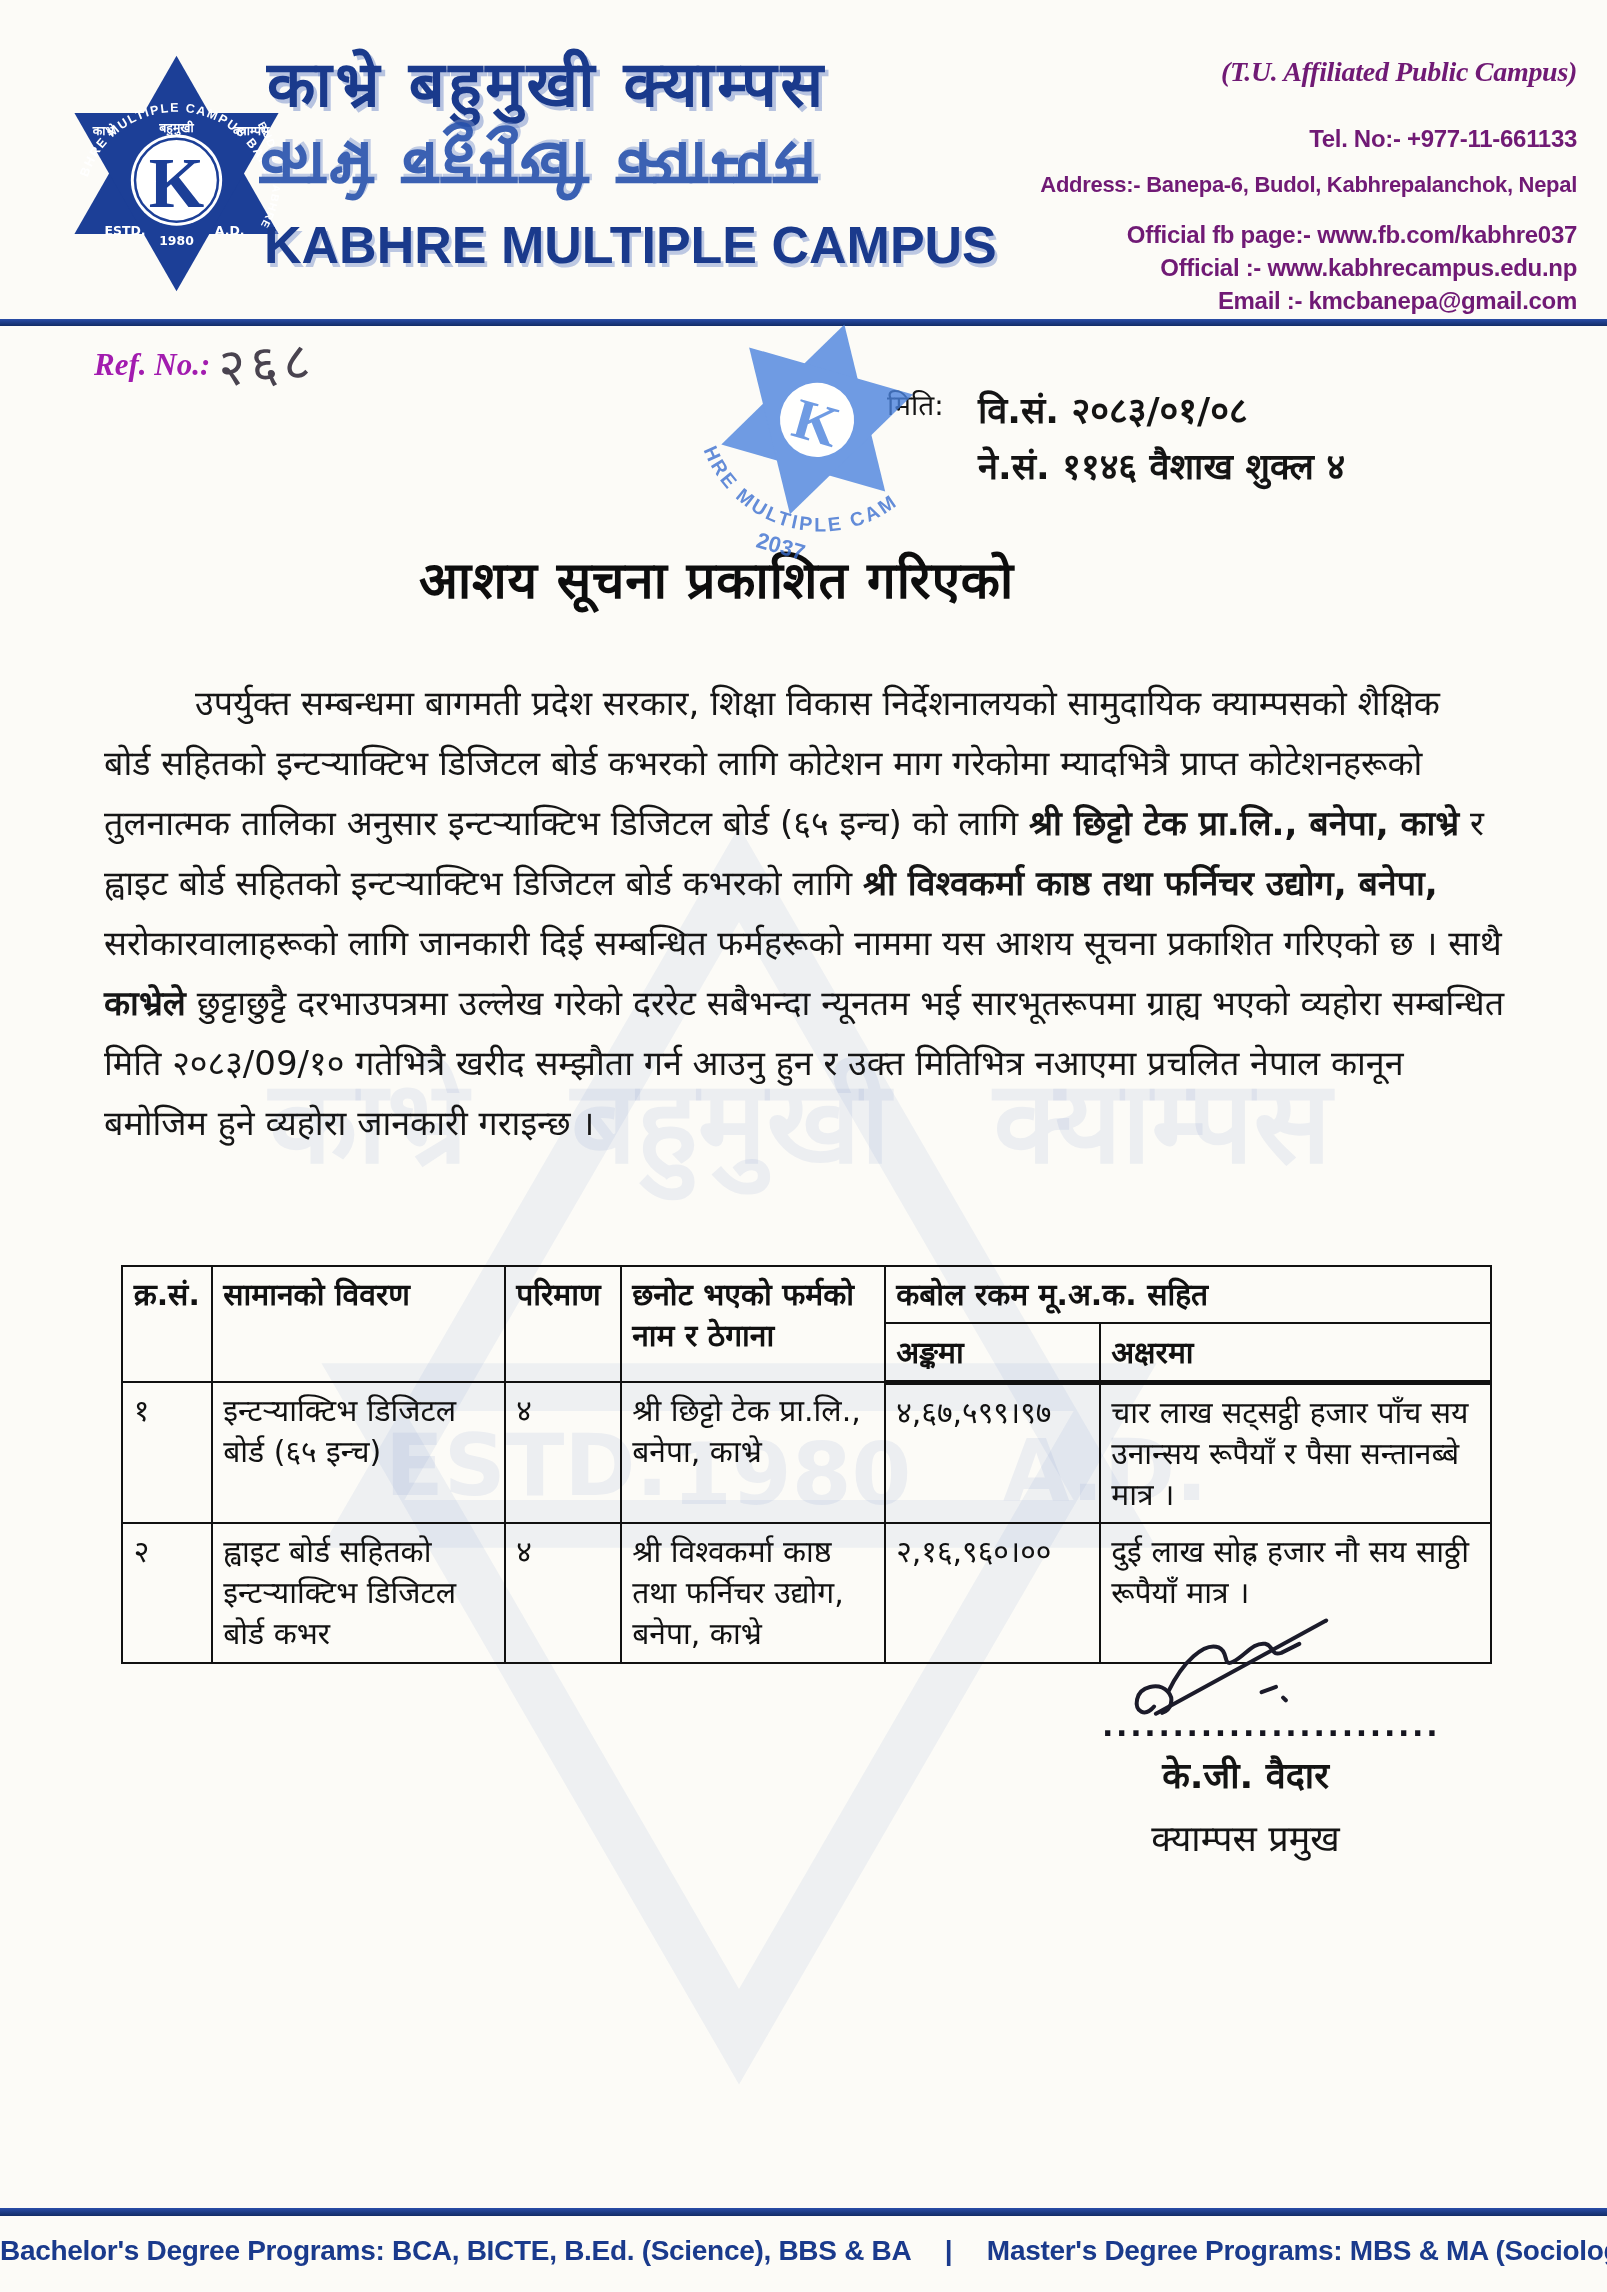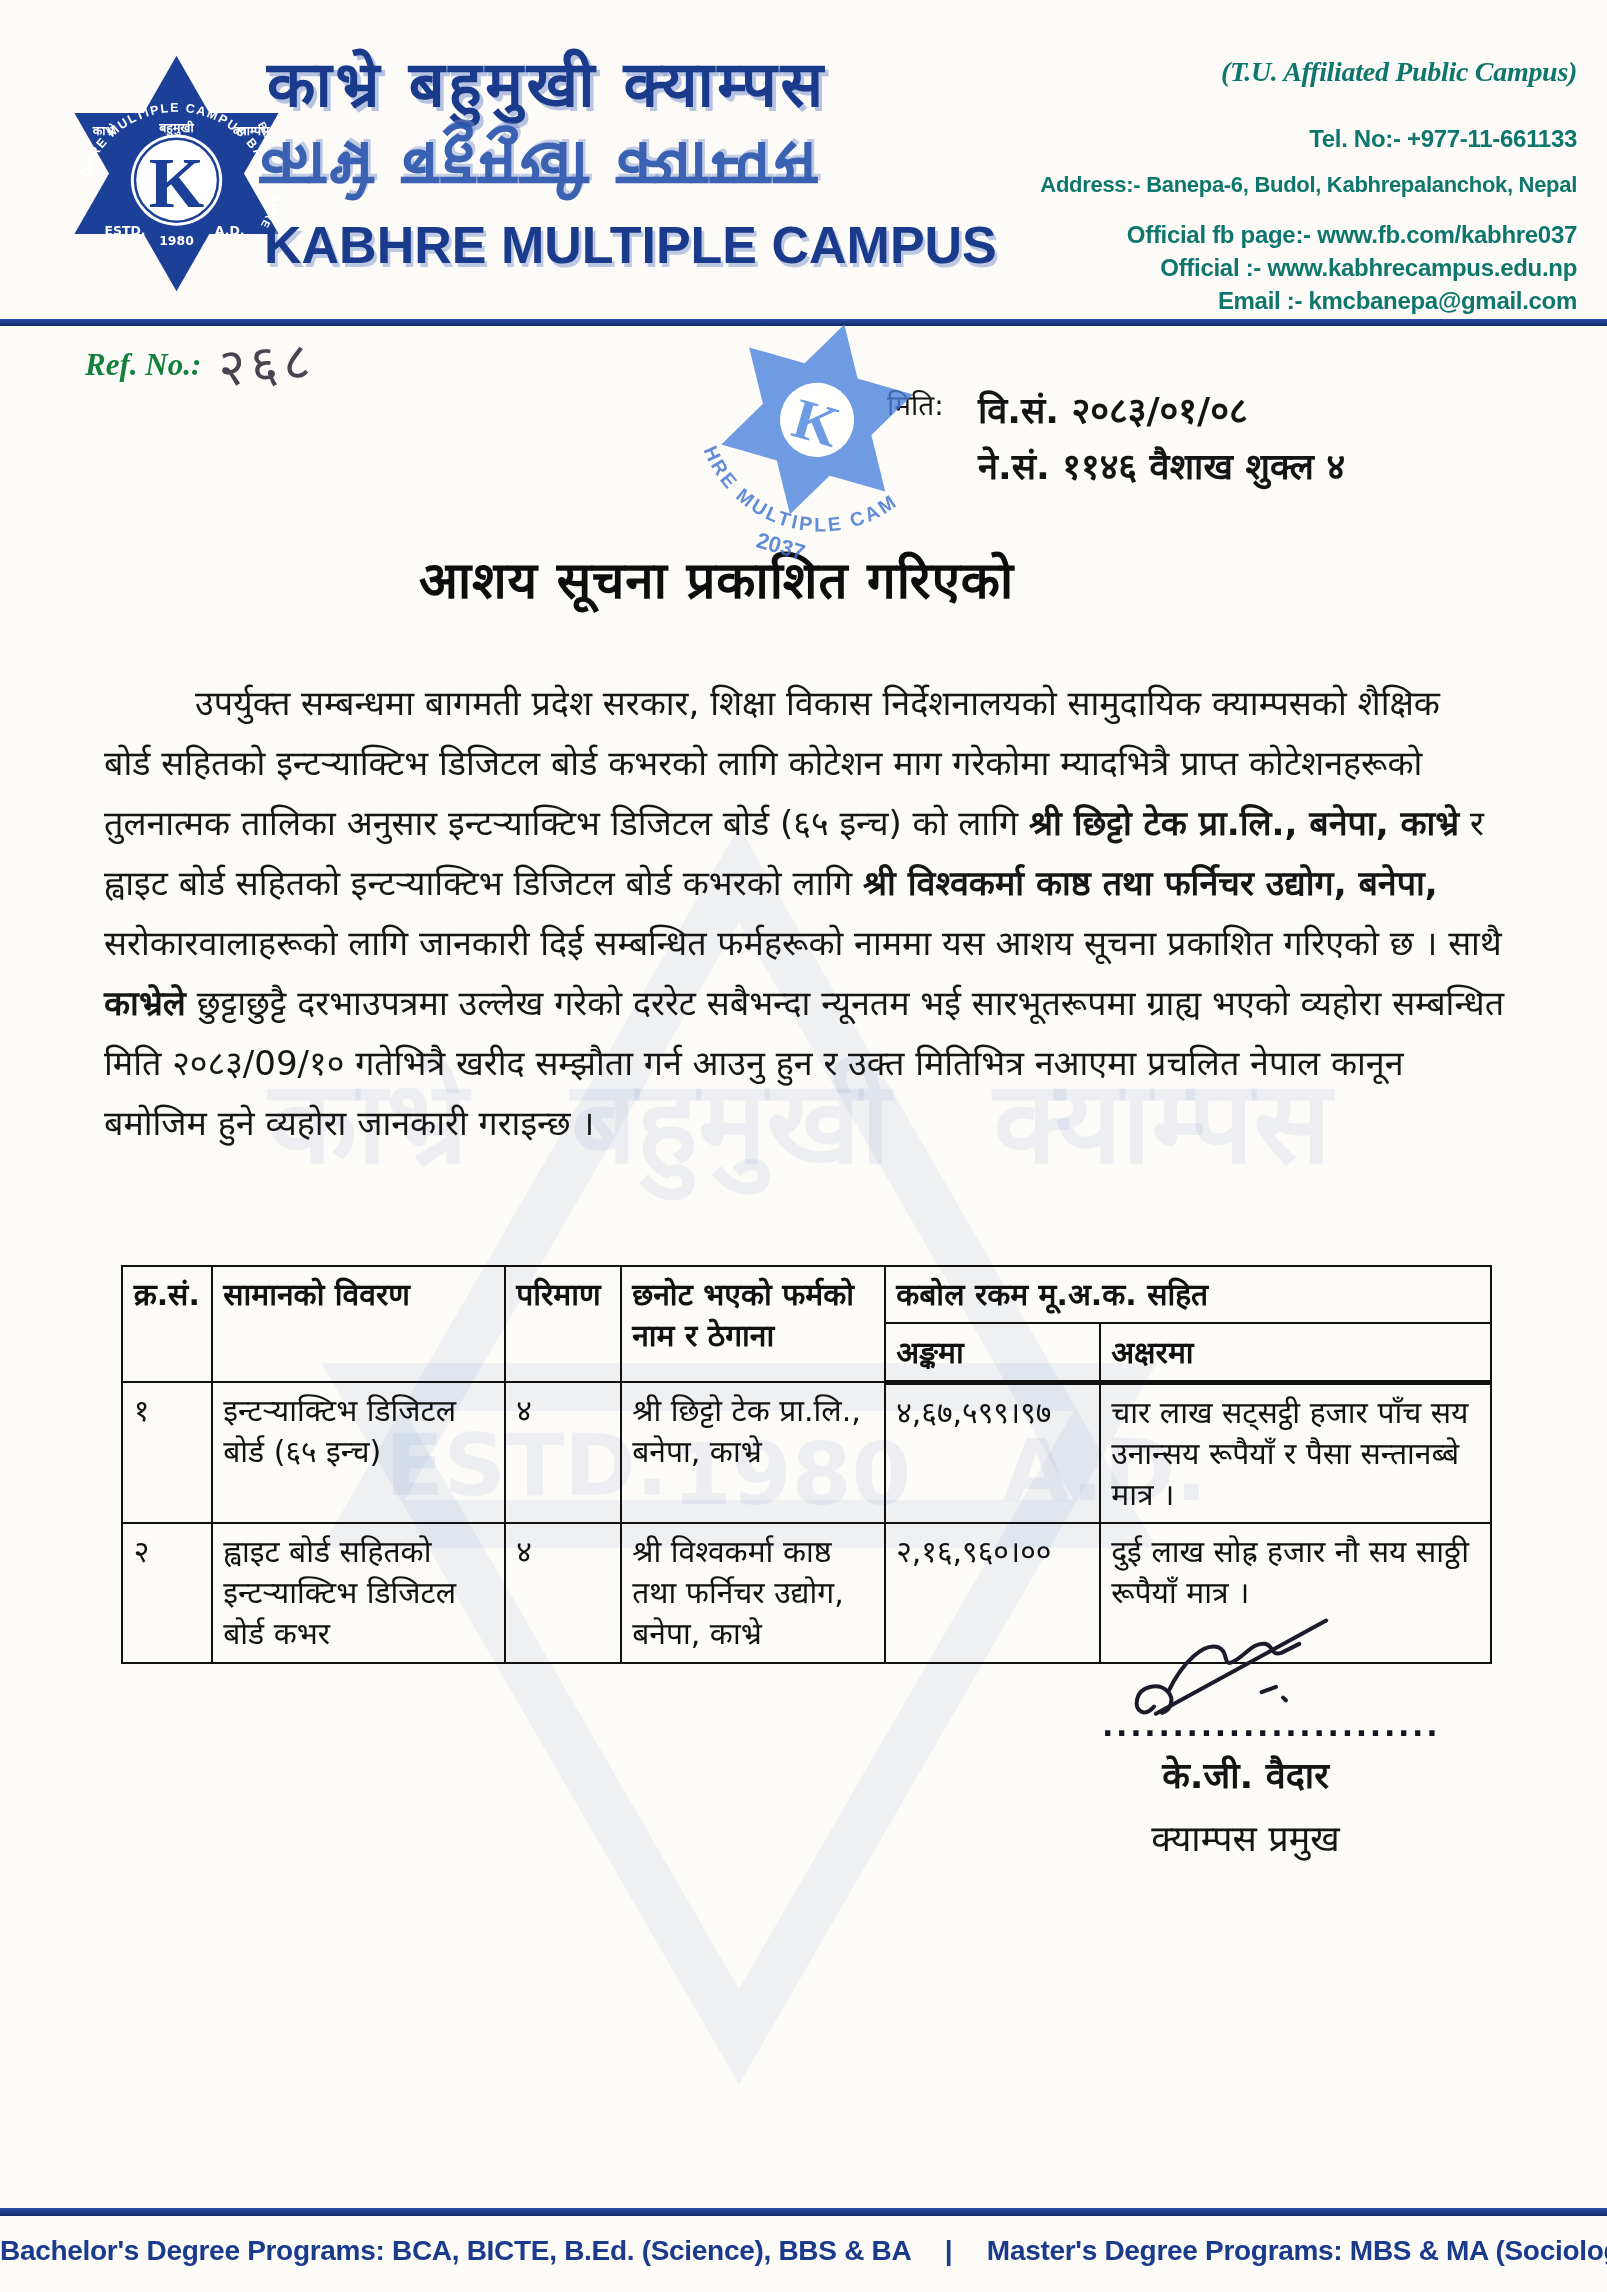--- a/index.html
+++ b/index.html
@@ -12,34 +12,34 @@
   .wm-text{color:rgba(95,130,200,0.10);font-weight:700;white-space:nowrap;}
   
   .dev-title{left:267px;top:39px;font-size:63px;font-weight:700;color:#1a3a8c;letter-spacing:3.6px;
              text-shadow:3.6px 3.6px 0 rgba(125,150,205,0.55);white-space:nowrap;}
   .dev-title-ghost{left:260px;top:125px;font-size:63px;font-weight:700;color:#2b55ae;letter-spacing:3.6px;
              transform:scaleY(-1);opacity:.92;filter:blur(0.4px);white-space:nowrap;
              text-shadow:2.7px 2.7px 0 rgba(125,150,205,0.5);}
   .eng-title{left:264px;top:215px;font-size:52px;font-weight:800;color:#1a3a8c;
              font-family:"Liberation Sans",sans-serif;letter-spacing:0;white-space:nowrap;
              text-shadow:2.7px 3.6px 0 rgba(125,150,205,0.5);}
-  .hdr-right{color:#0f766e;font-family:"Liberation Sans",sans-serif;font-weight:700;
+  .hdr-right{color:#701a75;font-family:"Liberation Sans",sans-serif;font-weight:700;
              text-align:right;white-space:nowrap;letter-spacing:-0.3px;}
   .affil{right:31px;top:56px;font-family:"Liberation Serif",serif;font-style:italic;
          font-weight:700;font-size:28px;}
   .tel{right:31px;top:125px;font-size:24px;}
   .addr{right:31px;top:172px;font-size:22px;}
   .fb{right:31px;top:221px;font-size:24px;}
   .web{right:31px;top:254px;font-size:24px;}
   .email{right:31px;top:287px;font-size:24px;}
   .hdr-rule{left:0;top:319px;width:1608px;height:7.2px;
             background:linear-gradient(to bottom,#2a4da8,#122c66);}
   
-  .ref-label{left:85px;top:347px;font-family:"Liberation Serif",serif;font-style:italic;
-             font-weight:700;font-size:31px;color:#15803d;}
+  .ref-label{left:94px;top:347px;font-family:"Liberation Serif",serif;font-style:italic;
+             font-weight:700;font-size:31px;color:#a21caf;}
   .ref-number{left:218px;top:326px;font-size:52px;color:#49434f;transform:rotate(-5deg);letter-spacing:5.4px;}
   .stamp{left:676px;top:288px;width:278px;height:278px;transform:rotate(16deg);opacity:.9;z-index:3;}
   .date-label{left:887px;top:385px;font-size:28px;font-weight:400;}
   .date-bs{left:978px;top:385px;font-size:36px;font-weight:700;white-space:nowrap;}
   .date-ns{left:978px;top:441px;font-size:36px;font-weight:700;white-space:nowrap;}
   
   .doc-title{left:0;top:543px;width:1433px;text-align:center;font-size:51px;font-weight:800;
              color:#0d0d0d;letter-spacing:0.9px;}
   .body-text{left:104px;top:679px;width:1411px;}
   .body-line{height:60px;font-size:34px;color:#161616;white-space:nowrap;}

